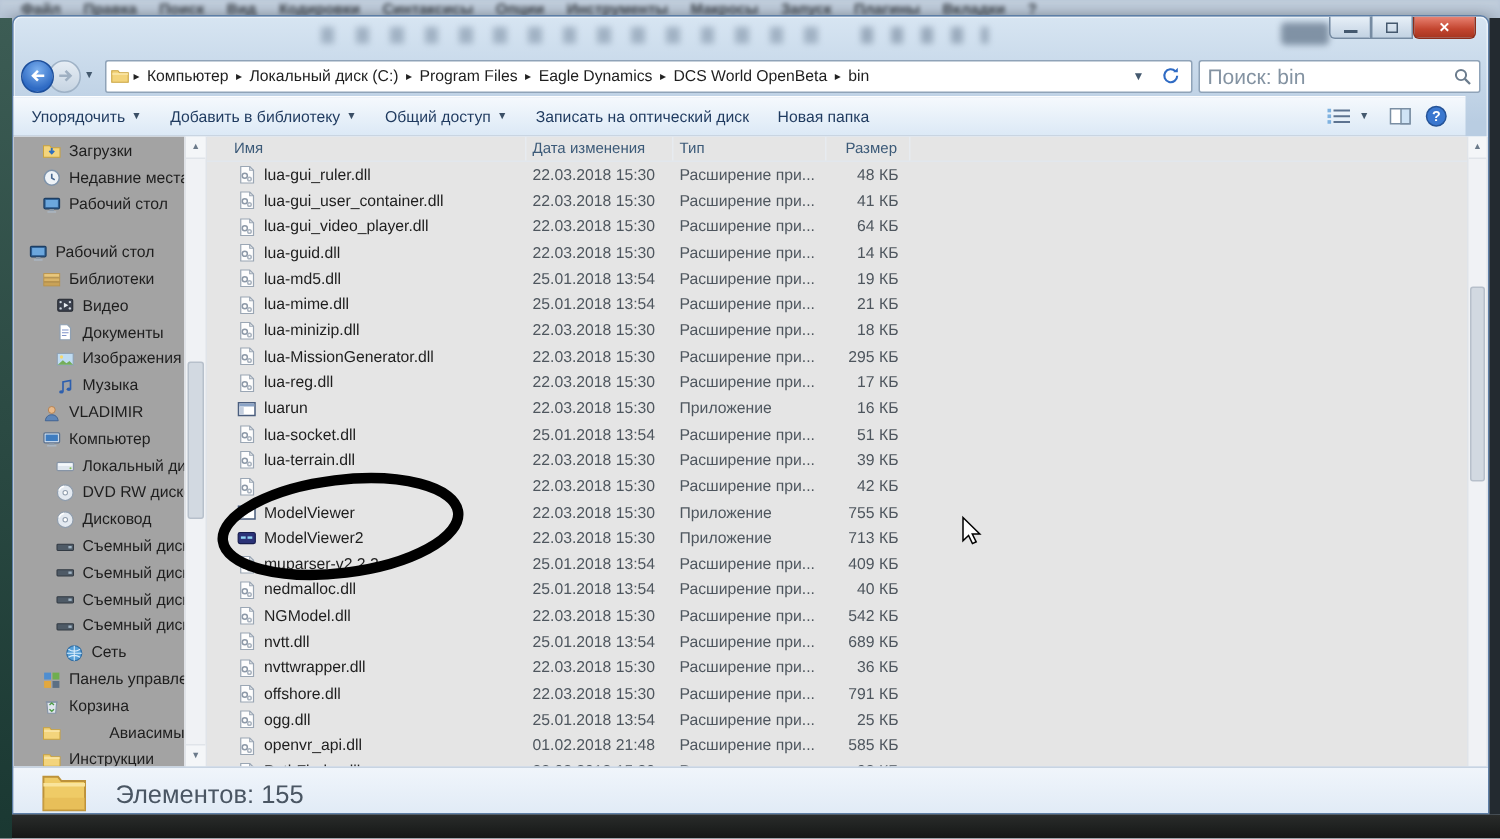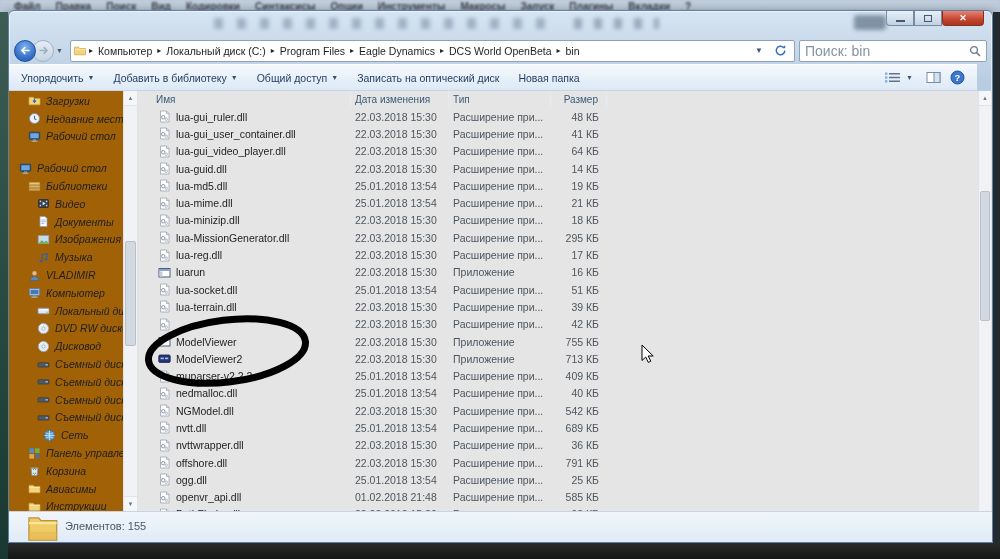--- a/index.html
+++ b/index.html
@@ -65,21 +65,21 @@
     border-top:1px solid #fdfeff; border-bottom:1px solid #c9d5e2;
     display:flex; align-items:center; padding:0 12px; }
   .tbitem { font-size:10.5px; color:#1f3a5f; margin-right:19px; display:flex; align-items:center; gap:4px;
     white-space:nowrap; cursor:default; }
   .tbitem .dd { font-size:7px; color:#3b4f66; }
   .tb-right { position:absolute; right:12px; top:0; height:100%; display:flex; align-items:center; gap:9px; }
 
   
   .main { position:absolute; top:80px; left:0; right:0; bottom:31px; display:flex; background:#fdfdfe; overflow:hidden; }
 
-  .sidebar { width:114px; flex:none; background:#a16207; overflow:hidden; padding-top:1px;font-style:italic; }
+  .sidebar { width:114px; flex:none; background:#a3a3a3; overflow:hidden; padding-top:1px; }
   .side-item { height:17.8px; display:flex; align-items:center; font-size:10.5px; color:#1e1e1e;
     white-space:nowrap; overflow:hidden; cursor:default; }
   .side-item .icn { flex:none; margin-right:5px; display:inline-flex; }
   .side-spacer { height:14px; }
 
   .vscroll { flex:none; background:#f0f2f5; border-left:1px solid #e0e4e9; border-right:1px solid #e0e4e9;
     position:relative; }
   .side-scroll { width:15px; }
   .list-scroll { width:14px; }
   .scroll-arrow { position:absolute; left:0; right:0; height:15px; display:flex; align-items:center;
@@ -102,21 +102,21 @@
   .c-name { width:213px; padding-left:20px; color:#1e1e1e; gap:5px; }
   .c-name .icn { flex:none; display:inline-flex; }
   .c-date { width:98px; color:#4e565e; padding-left:4px; }
   .c-type { width:102px; color:#4e565e; padding-left:4px; }
   .c-size { width:56px; color:#4e565e; justify-content:flex-end; padding-right:8px; }
 
   
   .statusbar { position:absolute; left:0; right:0; bottom:0; height:31px;
     background:linear-gradient(#f0f5fb,#e1ebf6); border-top:1px solid #c8d4e2; }
   .status-folder { position:absolute; left:16px; top:1px; }
-  .status-text { position:absolute; left:56px; top:8px; font-size:11px; color:#4a5663; }
+  .status-text { position:absolute; left:68px; top:8px; font-size:17px; color:#4a5663; }
 
   
   .overlay { position:absolute; left:0; top:0; width:1000px; height:559px; z-index:20; pointer-events:none; }
   .icn { display:inline-flex; line-height:0; }
 </style>
 </head>
 <body>
 
 <div class="bg-menubar" id="bg-menu">
     <span>Файл</span>
@@ -447,21 +447,21 @@
         <div class="side-item" style="padding-left: 19px;">
           <span class="icn">
             <svg width="13" height="13" viewBox="0 0 13 13">
               <path d="M3.2 4h6.6l-.7 7.5H3.9z" fill="#dfe6ee" stroke="#8694a6" stroke-width=".8"></path>
               <path d="M2.5 4h8" stroke="#8694a6" stroke-width="1"></path>
               <path d="M5 6l1.5-1.4L8 6M8 8.8l-1.5 1.4L5 8.8" fill="none" stroke="#4d9b45" stroke-width=".9"></path>
             </svg>
           </span>
           <span>Корзина</span>
         </div>
-        <div class="side-item" style="padding-left: 19px;">
+        <div class="side-item" style="padding-left: 19px; justify-content: space-between;">
           <span class="icn">
             <svg width="13" height="13" viewBox="0 0 13 13">
               <path d="M1 3.2h4.2l1 1.3H12v6.3H1z" fill="#f3d47c" stroke="#c9a23e" stroke-width=".7"></path>
               <path d="M1.4 5.4h10.4" stroke="#fbe9ad" stroke-width="1"></path>
             </svg>
           </span>
           <span>Авиасимы</span>
         </div>
         <div class="side-item" style="padding-left: 19px;">
           <span class="icn">

